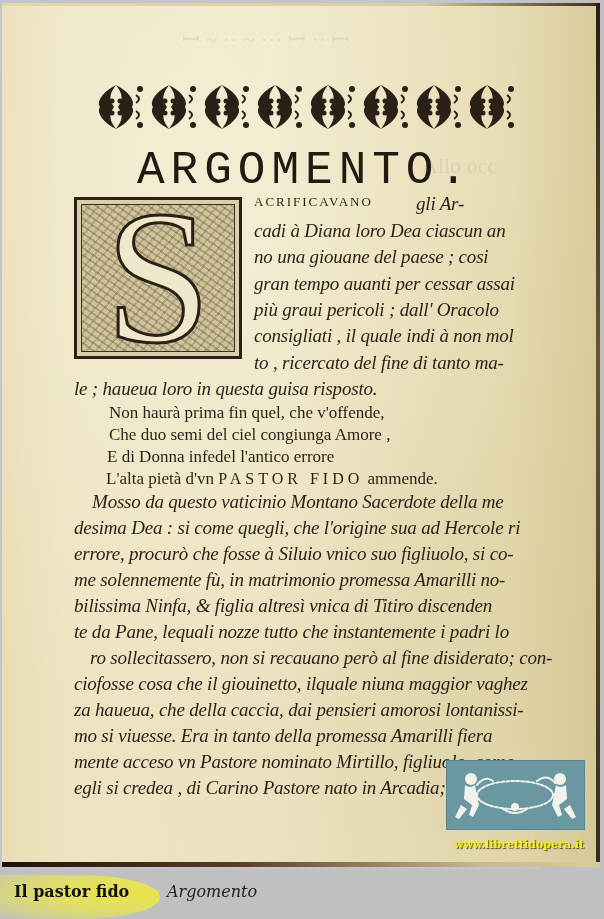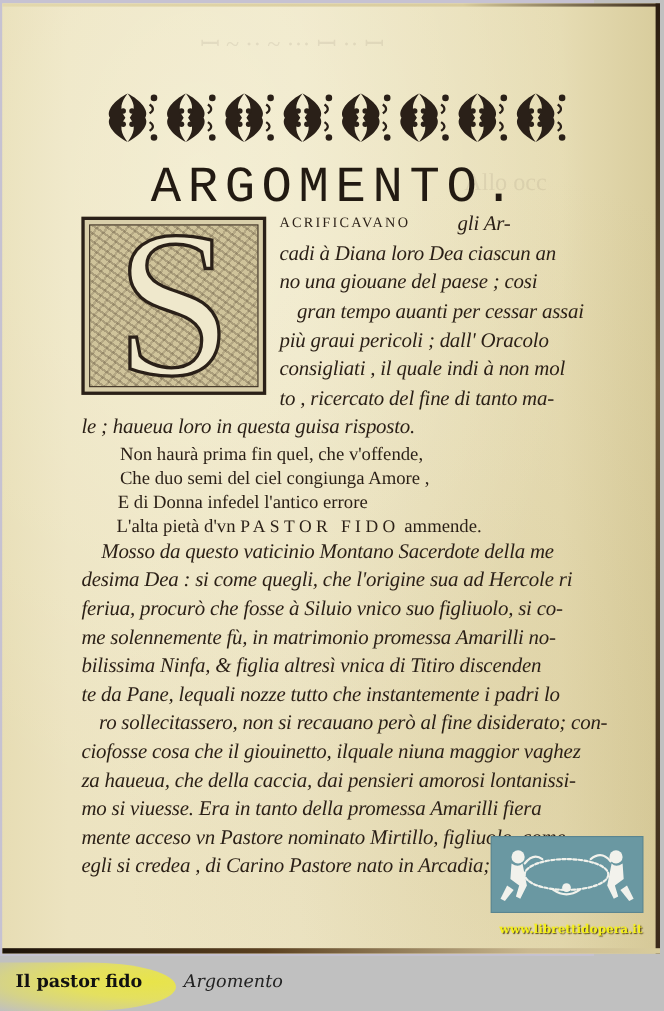--- a/index.html
+++ b/index.html
@@ -144,36 +144,36 @@
 
     <div class="initial-box">
       <div class="inner"></div>
       <div class="letter">S</div>
     </div>
 
     <div class="text caps" style="left:252px;top:191px;">ACRIFICAVANO</div>
     <div class="text" style="left:414px;top:190px;"> gli Ar-</div>
     <div class="text" style="left:252px;top:217px;">cadi à Diana loro Dea ciascun an</div>
     <div class="text" style="left:252px;top:243px;">no una giouane del paese ; cosi</div>
-    <div class="text" style="left:268px;top:270px;text-align:right;">gran tempo auanti per cessar assai</div>
+    <div class="text" style="left:252px;top:270px;text-align:right;">gran tempo auanti per cessar assai</div>
     <div class="text" style="left:252px;top:296px;">più graui pericoli ; dall' Oracolo</div>
     <div class="text" style="left:252px;top:322px;">consigliati , il quale indi à non mol</div>
     <div class="text" style="left:252px;top:349px;">to , ricercato del fine di tanto ma-</div>
     <div class="text" style="left:72px;top:375px;">le ; haueua loro in questa guisa risposto.</div>
 
     <div class="verse" style="left:107px;top:400px;">Non haurà prima fin quel, che v'offende,</div>
     <div class="verse" style="left:107px;top:422px;">Che duo semi del ciel congiunga Amore ,</div>
     <div class="verse" style="left:105px;top:444px;">E di Donna infedel l'antico errore</div>
     <div class="verse" style="left:104px;top:466px;">
       <span>L'alta pietà d'vn </span><span class="spaced">PASTOR FIDO</span><span> ammende.</span>
     </div>
 
     <div class="text" style="left:90px;top:488px;">Mosso da questo vaticinio Montano Sacerdote della me</div>
     <div class="text" style="left:72px;top:514px;">desima Dea : si come quegli, che l'origine sua ad Hercole ri</div>
-    <div class="text" style="left:72px;top:540px;">feriua, procurò che fosse à Siluio vnico suo figliuolo, si co-</div>
+    <div class="text" style="left:72px;top:540px;">errore, procurò che fosse à Siluio vnico suo figliuolo, si co-</div>
     <div class="text" style="left:72px;top:566px;">me solennemente fù, in matrimonio promessa Amarilli no-</div>
     <div class="text" style="left:72px;top:592px;">bilissima Ninfa, &amp; figlia altresì vnica di Titiro discenden</div>
     <div class="text" style="left:72px;top:618px;">te da Pane, lequali nozze tutto che instantemente i padri lo</div>
     <div class="text" style="left:88px;top:644px;">ro sollecitassero, non si recauano però al fine disiderato; con-</div>
     <div class="text" style="left:72px;top:670px;">ciofosse cosa che il giouinetto, ilquale niuna maggior vaghez</div>
     <div class="text" style="left:72px;top:696px;">za haueua, che della caccia, dai pensieri amorosi lontanissi-</div>
     <div class="text" style="left:72px;top:722px;">mo si viuesse.  Era in tanto della promessa Amarilli fiera</div>
     <div class="text" style="left:72px;top:748px;">mente acceso vn Pastore nominato Mirtillo, figliuolo, come</div>
     <div class="text" style="left:72px;top:774px;">egli si credea , di Carino Pastore nato in Arcadia;</div>
 

